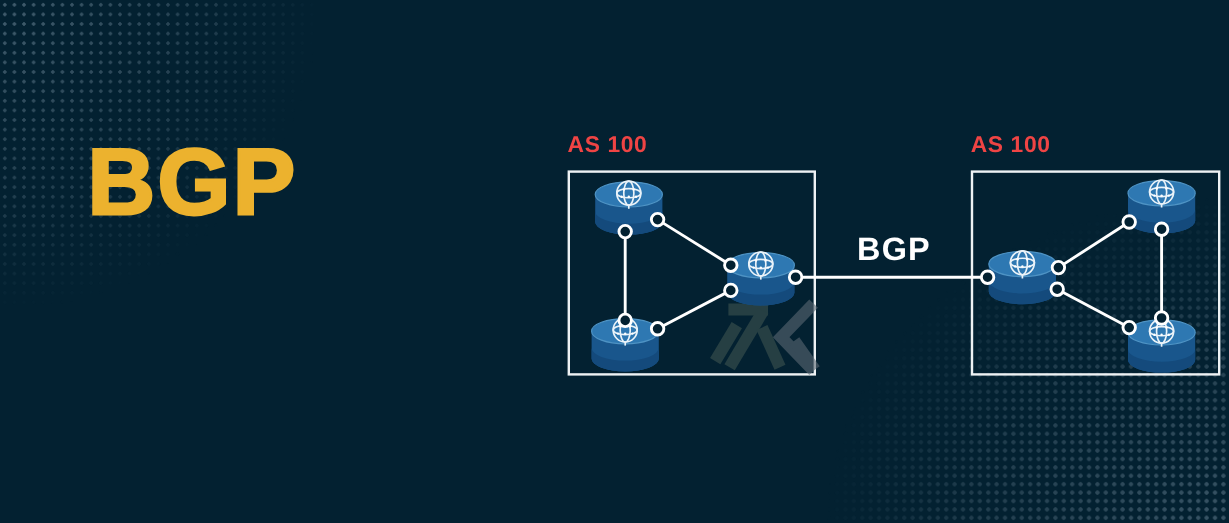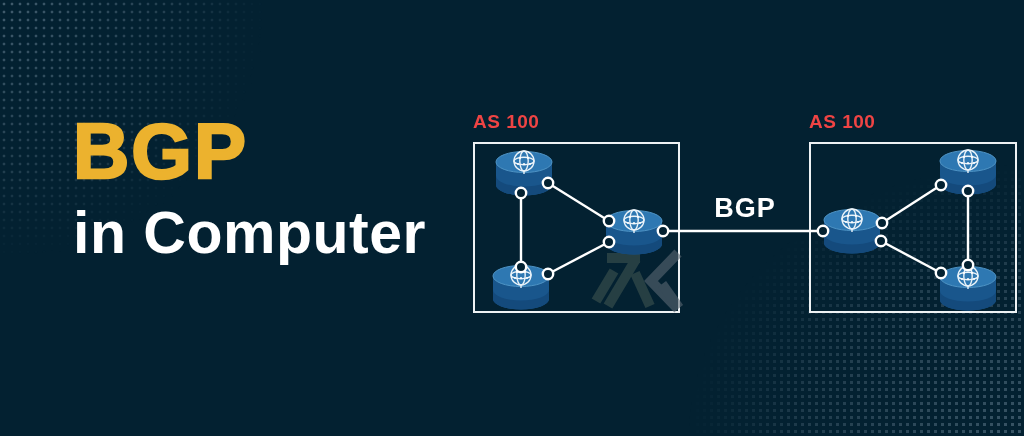--- a/index.html
+++ b/index.html
@@ -54,21 +54,20 @@
 </style>
 </head>
 <body>
 
 <div class="dots dots-tl"></div>
 <div class="dots dots-br"></div>
 
 <div class="title-block">
   <div class="title-bgp">BGP</div>
   <div class="title-sub">
-    <div>in Computer</div>
   </div>
 </div>
 
 <div class="as-box" id="as100-box"></div>
 <div class="as-box" id="as200-box"></div>
 
 <svg class="diagram-svg" width="1024" height="436" viewBox="0 0 1024 436">
   <defs>
     <g id="router">
 

